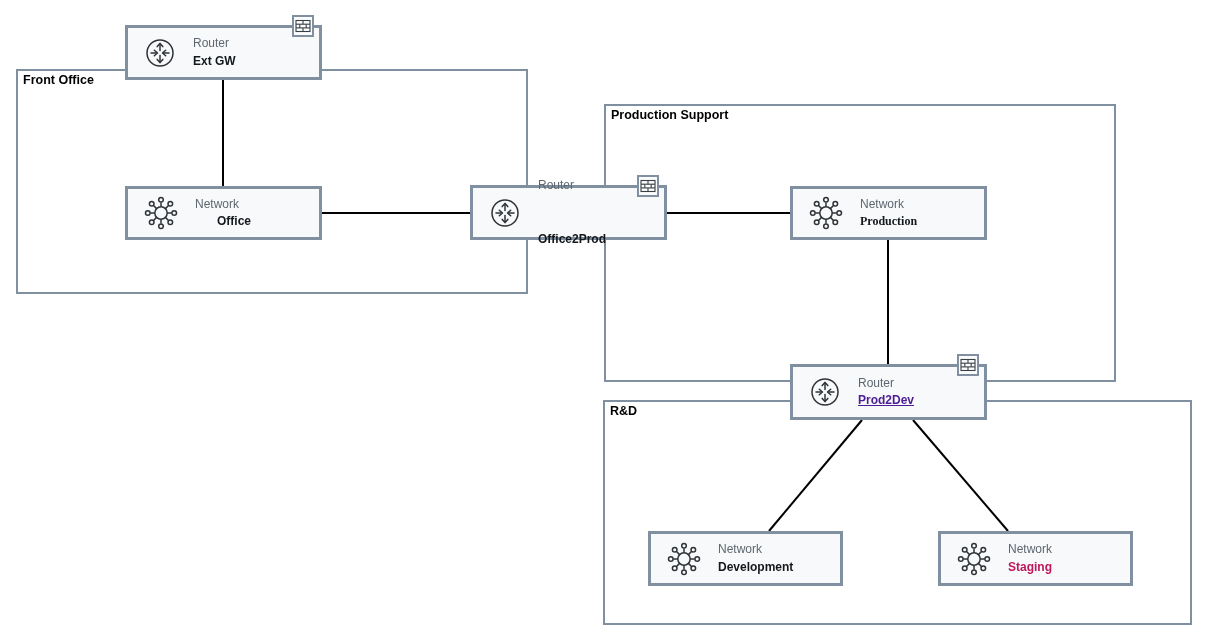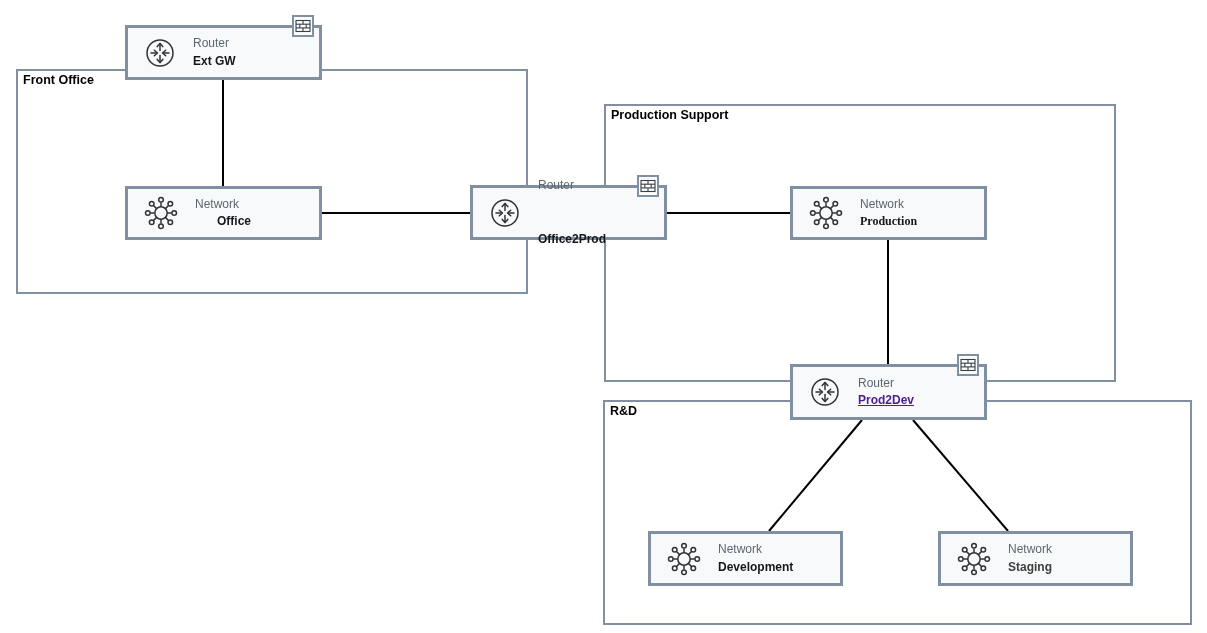--- a/index.html
+++ b/index.html
@@ -241,16 +241,16 @@
           <line x1="12.6" y1="12.6" x2="9.5" y2="9.5"></line>
           <circle cx="7.7" cy="7.7" r="2.3"></circle>
           <line x1="17.0" y1="10.8" x2="17.0" y2="6.4"></line>
           <circle cx="17.0" cy="3.8" r="2.3"></circle>
           <line x1="21.4" y1="12.6" x2="24.5" y2="9.5"></line>
           <circle cx="26.3" cy="7.7" r="2.3"></circle>
         </svg>
       </span>
       <span class="node-text">
         <span class="node-type" style="color: rgb(93, 103, 113);">Network</span>
-        <span class="node-name" style="color: #404040;">Staging</span>
+        <span class="node-name" style="color: #be185d;">Staging</span>
       </span>
     </div>
   </div>
 
 </body></html>

